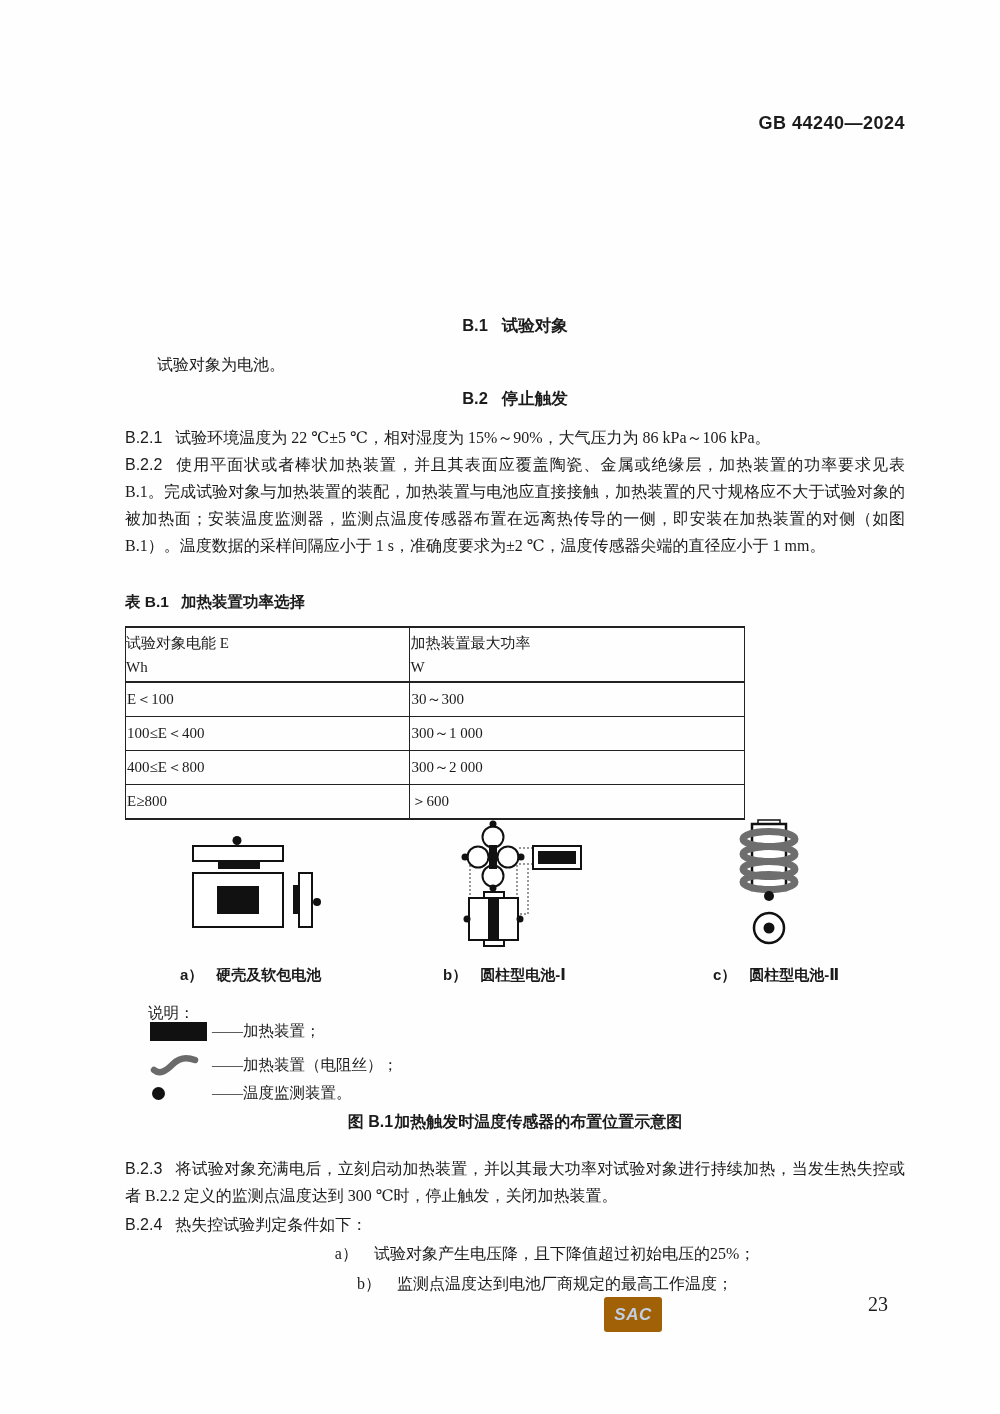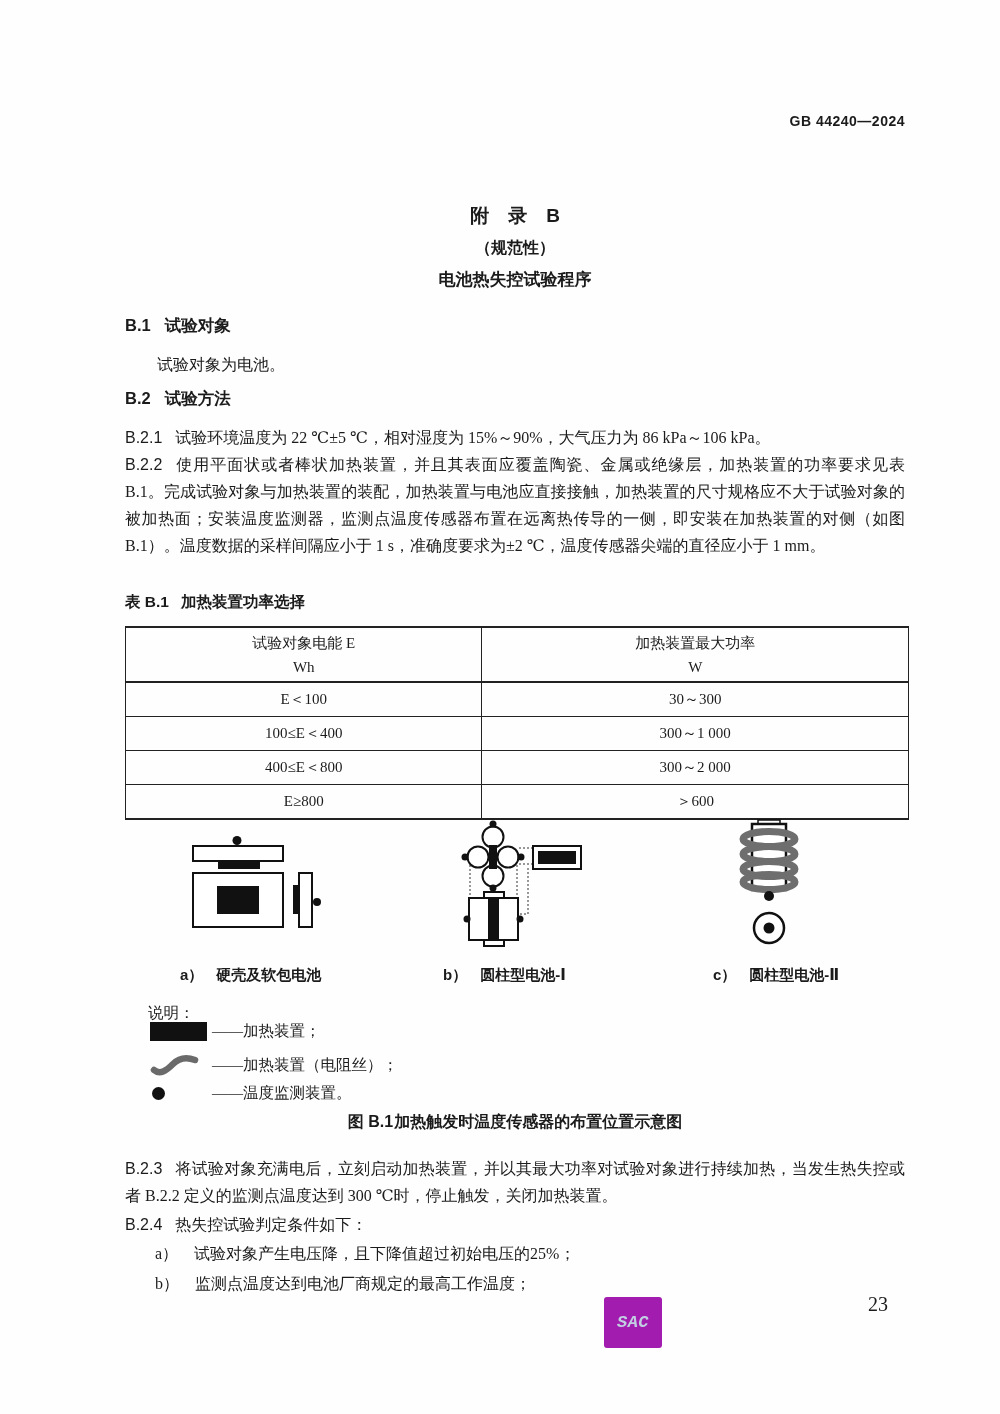--- a/index.html
+++ b/index.html
@@ -2,43 +2,43 @@
 <html><head>
 <meta charset="utf-8">
 <style>
   html,body { margin:0; padding:0; background:#e9e9e9; }
   .page {
     position:relative; width:1000px; height:1414px; margin:0 auto;
     background:#fefefe; overflow:hidden;
     font-family:"Liberation Serif","DejaVu Serif",serif; color:#1b1b1b;
   }
   .abs { position:absolute; }
-  .content-left { left:125px; width:780px; }
+  .content-left { left:125px; width:780px;text-align:center; }
   .sans { font-family:"Liberation Sans","DejaVu Sans",sans-serif; }
 
-  .doc-number { top:113px; right:95px; font-weight:bold; font-size:14px; letter-spacing:.5px;
+  .doc-number { top:113px; right:95px; font-weight:bold; font-size:18px; letter-spacing:.5px;
                 font-family:"Liberation Sans","DejaVu Sans",sans-serif; }
 
   .title-block { top:203px; text-align:center; }
   .t1 { font-size:19px; font-weight:bold; margin-bottom:9px; }
   .t2 { font-size:16px; font-weight:bold; margin-bottom:9px; }
   .t3 { font-size:17px; font-weight:bold; }
 
   .heading { font-weight:bold; font-size:16.5px; }
   .heading .num { margin-right:14px; }
 
   .para { font-size:16px; line-height:27px; text-align:justify; }
   .para .num { font-family:"Liberation Sans","DejaVu Sans",sans-serif; font-weight:normal; margin-right:13px; font-size:16px; }
   .indent { text-indent:32px; }
 
   .tbl-caption { text-align:left; font-weight:bold; font-size:15.5px;
                  font-family:"Liberation Sans","DejaVu Sans",sans-serif; }
   .tbl-caption .num { margin-right:12px; }
 
-  table.power { border-collapse:collapse; width:784px; text-align:center; font-size:15px;
+  table.power { border-collapse:collapse; width:620px; text-align:left; font-size:15px;
                 border-top:2px solid #222; border-bottom:2px solid #222; }
   table.power th, table.power td { border:1px solid #222; font-weight:normal; }
   table.power thead th { border-bottom:2px solid #222; padding:6px 0 5px; }
   table.power td { height:31px; }
   .th-name { margin-bottom:6px; }
   .col-e { width:355px; } .col-w { width:425px; }
 
   .subcap { font-weight:bold; font-size:15px; font-family:"Liberation Sans","DejaVu Sans",sans-serif; white-space:nowrap; }
   .subcap .lbl { margin-right:13px; }
 
@@ -49,47 +49,42 @@
   .lg-swatch { width:57px; height:19px; background:#111; }
   .lg-dot { width:13px; height:13px; border-radius:50%; background:#111; margin-left:2px; }
 
   .fig-caption { text-align:center; font-weight:bold; font-size:16px;
                  font-family:"Liberation Sans","DejaVu Sans",sans-serif; }
   .fig-caption .num { margin-right:1px; }
 
   .list-item { font-size:16px; line-height:27px; padding-left:30px; }
   .list-item .lbl { margin-right:16px; }
 
-  .watermark { left:604px; top:1297px; width:58px; height:51px; background:#a21caf;
+  .watermark { left:604px; top:1297px; width:58px; height:35px; background:#a16207;
                border-radius:3px; display:flex; align-items:center; justify-content:center;
                color:#c2cfe3; font-style:italic; font-weight:bold; font-size:17px;
-               font-family:Liberation Mono, monospace; letter-spacing:.5px; }
+               font-family:Liberation Sans, sans-serif; letter-spacing:.5px; }
   .page-number { left:868px; top:1293px; font-size:20px; }
 </style>
 </head>
 <body>
 
 <div class="page">
 
   <div class="abs doc-number">GB 44240—2024</div>
 
-  <div class="abs content-left title-block">
-    <div class="t1 sans">附　录　B</div>
-    <div class="t2 sans">（规范性）</div>
-    <div class="t3 sans">电池热失控试验程序</div>
-  </div>
 
   <div class="abs content-left heading sans" style="top:315px">
     <span class="num">B.1</span><span>试验对象</span>
   </div>
 
   <div class="abs content-left para indent" style="top:351px">试验对象为电池。</div>
 
   <div class="abs content-left heading sans" style="top:388px">
-    <span class="num">B.2</span><span>试验方法</span>
+    <span class="num">B.2</span><span>停止触发</span>
   </div>
 
   <div class="abs content-left para" style="top:424px">
     <span class="num">B.2.1</span><span>试验环境温度为 22 ℃±5 ℃，相对湿度为 15%～90%，大气压力为 86 kPa～106 kPa。</span>
   </div>
 
   <div class="abs content-left para" style="top:451px">
     <span class="num">B.2.2</span><span>使用平面状或者棒状加热装置，并且其表面应覆盖陶瓷、金属或绝缘层，加热装置的功率要求见表 B.1。完成试验对象与加热装置的装配，加热装置与电池应直接接触，加热装置的尺寸规格应不大于试验对象的被加热面；安装温度监测器，监测点温度传感器布置在远离热传导的一侧，即安装在加热装置的对侧（如图 B.1）。温度数据的采样间隔应小于 1 s，准确度要求为±2 ℃，温度传感器尖端的直径应小于 1 mm。</span>
   </div>
 

